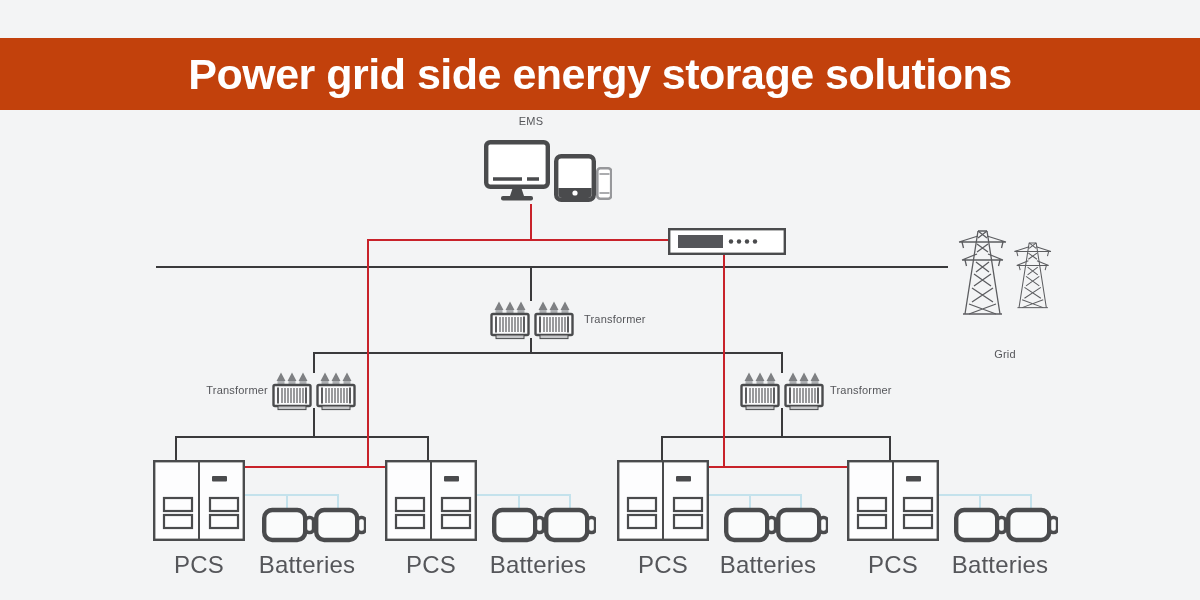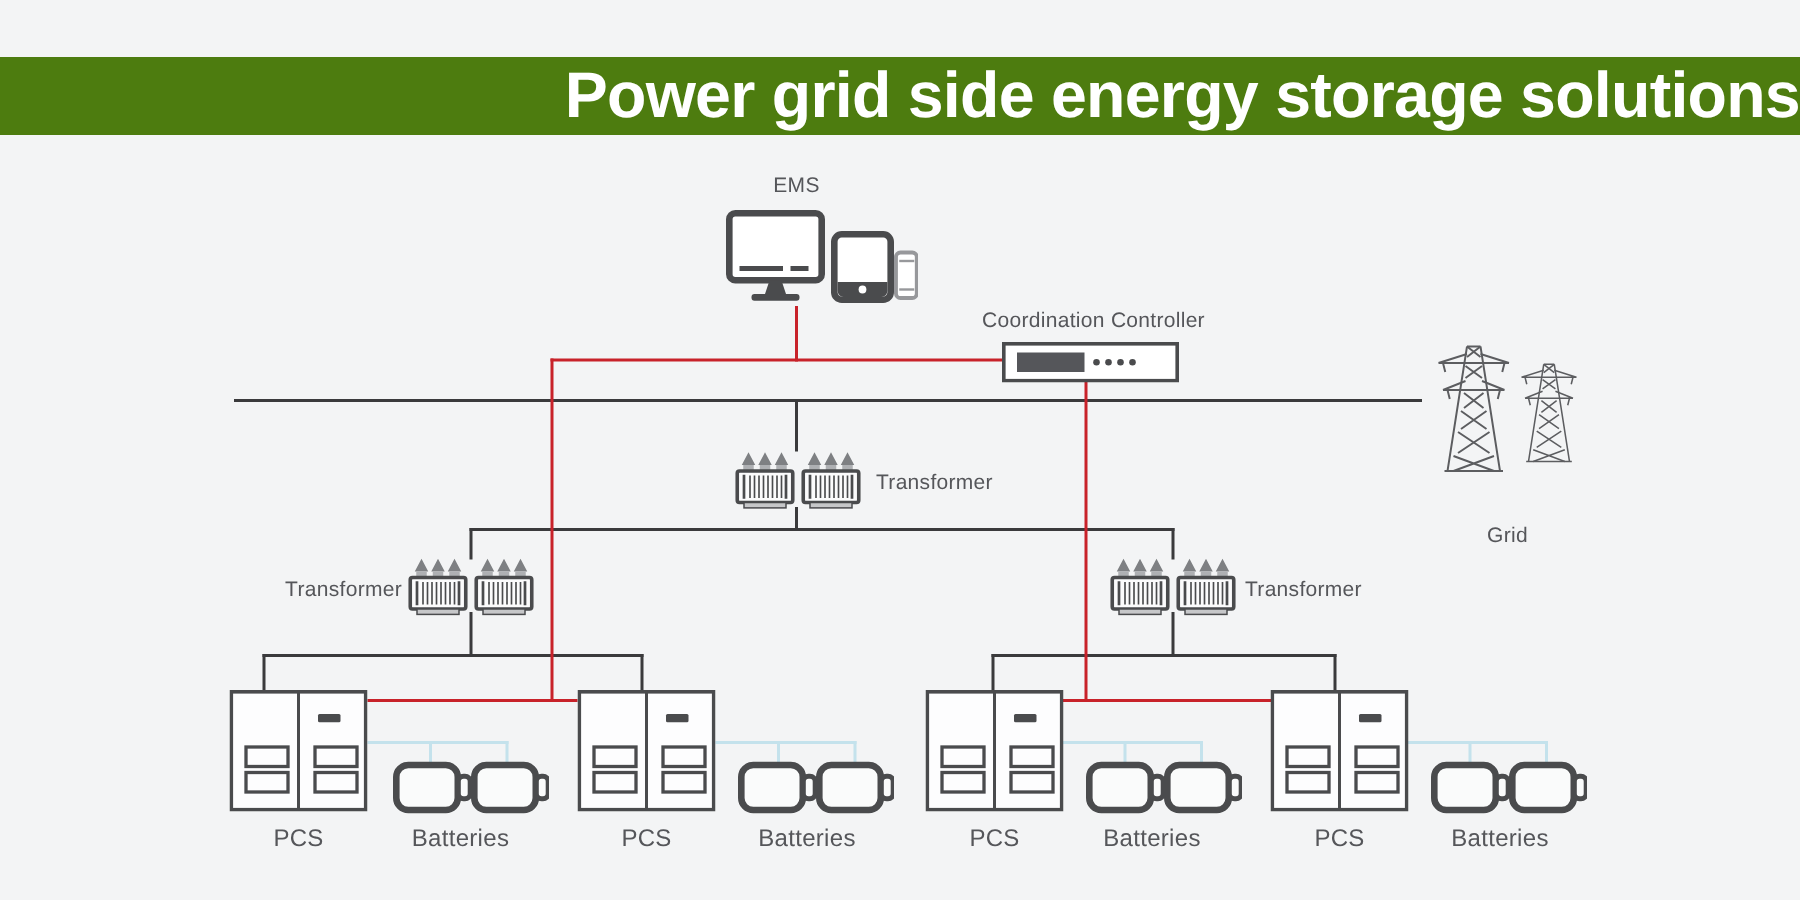--- a/index.html
+++ b/index.html
@@ -4,37 +4,37 @@
 <style>
   html,body{margin:0;padding:0;}
   body{width:1200px;height:600px;overflow:hidden;}
   .page{
     position:relative;width:1200px;height:600px;
     background:#f3f4f5;
     font-family:"Liberation Sans",sans-serif;
     color:#55565a;
   }
   .banner{
-    position:absolute;left:0;top:38px;width:1200px;height:52px;
-    background:#4d7c0f;display:flex;align-items:center;justify-content:flex-end;
+    position:absolute;left:0;top:38px;width:1200px;height:72px;
+    background:#c2410c;display:flex;align-items:center;justify-content:center;
   }
   .banner h1{
     margin:0;color:#ffffff;font-size:43px;font-weight:700;letter-spacing:-0.5px;
     font-family:"Liberation Sans",sans-serif;
   }
   .abs{position:absolute;}
   .hline,.vline{position:absolute;background:#3a3a3c;}
   .red{background:#c8222a;}
   .blue{background:#c4e2ec;}
   .lbl{
-    position:absolute;font-size:14px;color:#55565a;white-space:nowrap;
+    position:absolute;font-size:11px;color:#55565a;white-space:nowrap;
     letter-spacing:0.2px;
   }
   .lbl.center{transform:translateX(-50%);}
-  .lbl.big{font-size:16px;}
+  .lbl.big{font-size:24px;}
   svg{display:block;}
 </style>
 </head>
 <body>
 
 <div class="page">
 
   <div class="banner">
     <h1>Power grid side energy storage solutions</h1>
   </div>
@@ -83,21 +83,20 @@
       <rect x="17" y="56" width="32" height="4.5" rx="2" fill="#4a4b4d"></rect>
       <rect x="72.2" y="16.2" width="37.6" height="43.6" rx="5" fill="#ffffff" stroke="#4a4b4d" stroke-width="4.4"></rect>
       <path d="M74.4 48 h33.2 v6 a4 4 0 0 1 -4 4 h-25.2 a4 4 0 0 1 -4 -4 z" fill="#4a4b4d"></path>
       <circle cx="91" cy="53" r="2.6" fill="#ffffff"></circle>
       <rect x="113.3" y="28.3" width="13.9" height="30.4" rx="3" fill="#ffffff" stroke="#97989b" stroke-width="2.6"></rect>
       <line x1="115.5" y1="34" x2="125.5" y2="34" stroke="#97989b" stroke-width="1.6"></line>
       <line x1="115.5" y1="53" x2="125.5" y2="53" stroke="#97989b" stroke-width="1.6"></line>
     </svg>
   </div>
 
-  <div class="lbl center" style="left:729px;top:205px;">Coordination Controller</div>
   <div class="abs" style="left:668px;top:228px;">
     <svg width="118" height="27" viewBox="0 0 118 27">
       <rect x="1.2" y="1.2" width="115.6" height="24.6" fill="#ffffff" stroke="#4a4b4d" stroke-width="2.4"></rect>
       <rect x="10" y="7" width="45" height="13" fill="#55565a"></rect>
       <circle cx="63" cy="13.5" r="2.2" fill="#4a4b4d"></circle>
       <circle cx="71" cy="13.5" r="2.2" fill="#4a4b4d"></circle>
       <circle cx="79" cy="13.5" r="2.2" fill="#4a4b4d"></circle>
       <circle cx="87" cy="13.5" r="2.2" fill="#4a4b4d"></circle>
     </svg>
   </div>

